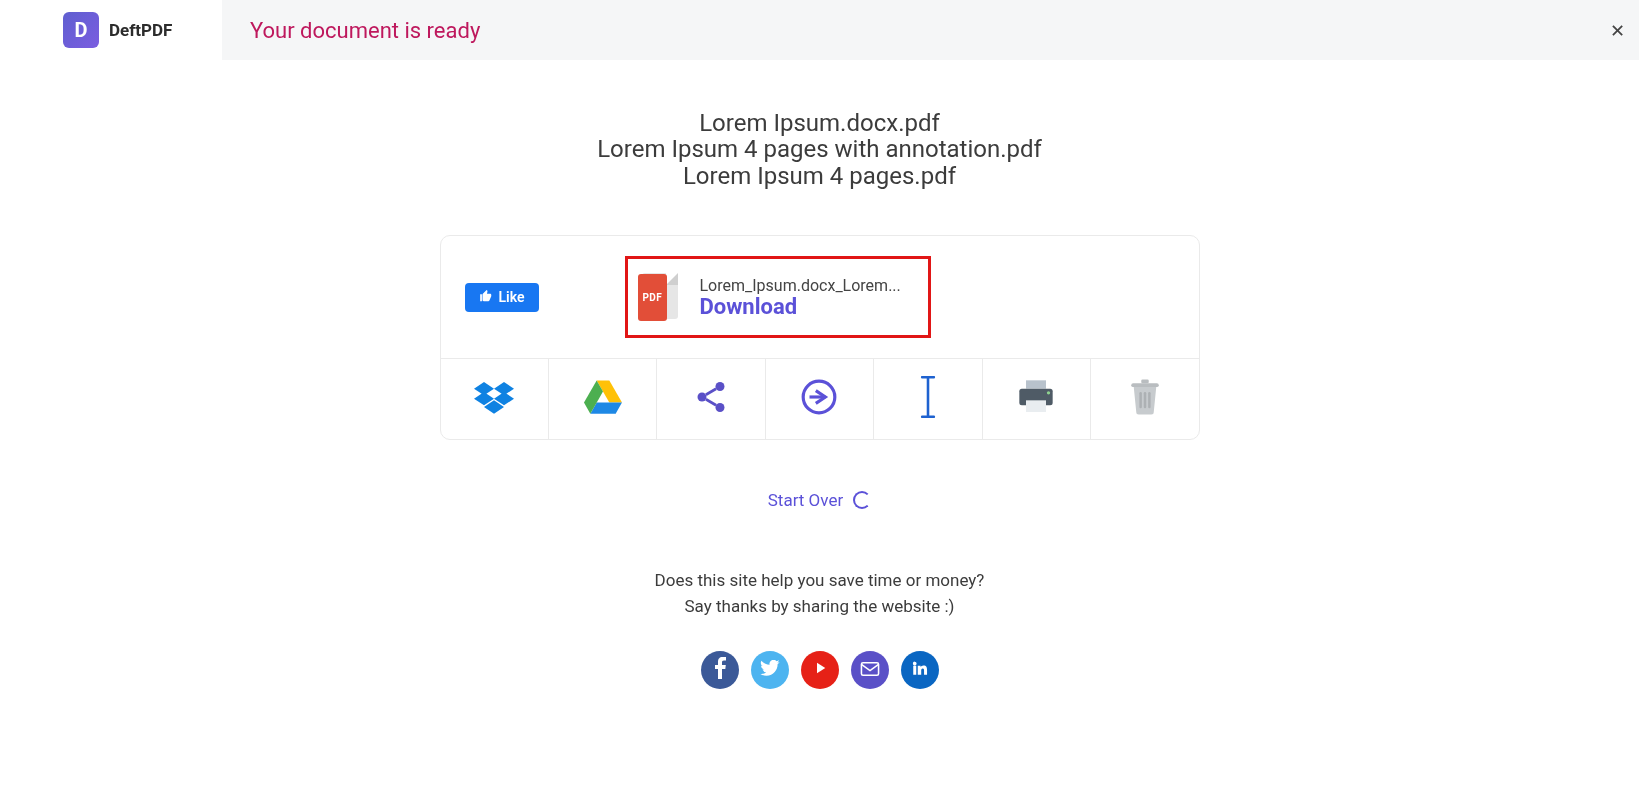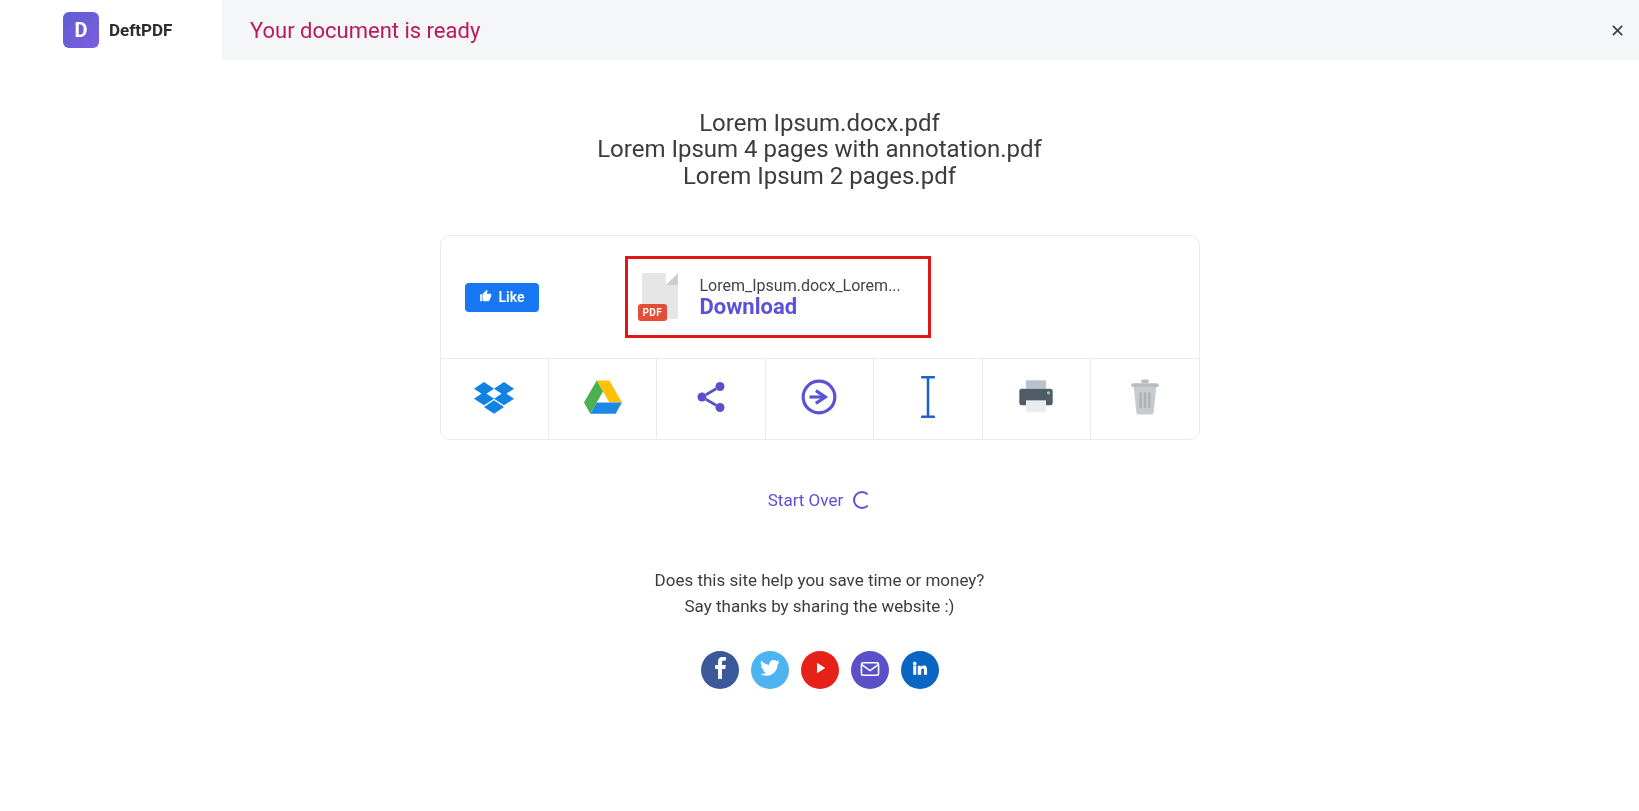--- a/index.html
+++ b/index.html
@@ -141,21 +141,21 @@
     border-color: transparent transparent #cfcfcf transparent;
   }
   .pdf-badge {
     position: absolute;
     bottom: 0px;
     left: -4px;
     background: #e24e38;
     color: #fff;
     font-size: 10px;
     font-weight: 700;
-    padding: 3px 5px;
+    padding: 18px 5px;
     border-radius: 3px;
     letter-spacing: 0.4px;
   }
   .file-text { overflow: hidden; margin-left: 8px; }
   .filename {
     font-size: 16px;
     color: #444;
     white-space: nowrap;
     overflow: hidden;
     text-overflow: ellipsis;
@@ -233,21 +233,21 @@
     <div class="logo-box">D</div>
     <div class="logo-text">DeftPDF</div>
   </div>
   <div class="ready-text">Your document is ready</div>
   <div class="close-btn">✕</div>
 </div>
 
 <div class="main">
   <div class="file-line">Lorem Ipsum.docx.pdf</div>
   <div class="file-line">Lorem Ipsum 4 pages with annotation.pdf</div>
-  <div class="file-line">Lorem Ipsum 2 pages.pdf</div>
+  <div class="file-line">Lorem Ipsum 4 pages.pdf</div>
 
   <div class="card">
     <div class="card-top">
       <div class="like-btn">
         <span class="thumb-icon">
           <svg width="14" height="14" viewBox="0 0 24 24" fill="white">
               <path d="M2 21h3V9H2v12zm19-11c0-1.1-.9-2-2-2h-5.3l.8-3.8V3.6c0-.4-.2-.8-.4-1.1L13 1.5 6.6 8c-.4.4-.6.9-.6 1.4V19c0 1.1.9 2 2 2h8c.8 0 1.5-.5 1.8-1.2l3-7c.1-.2.2-.5.2-.8v-2z"></path>
             </svg>
         </span>
         <span>Like</span>

